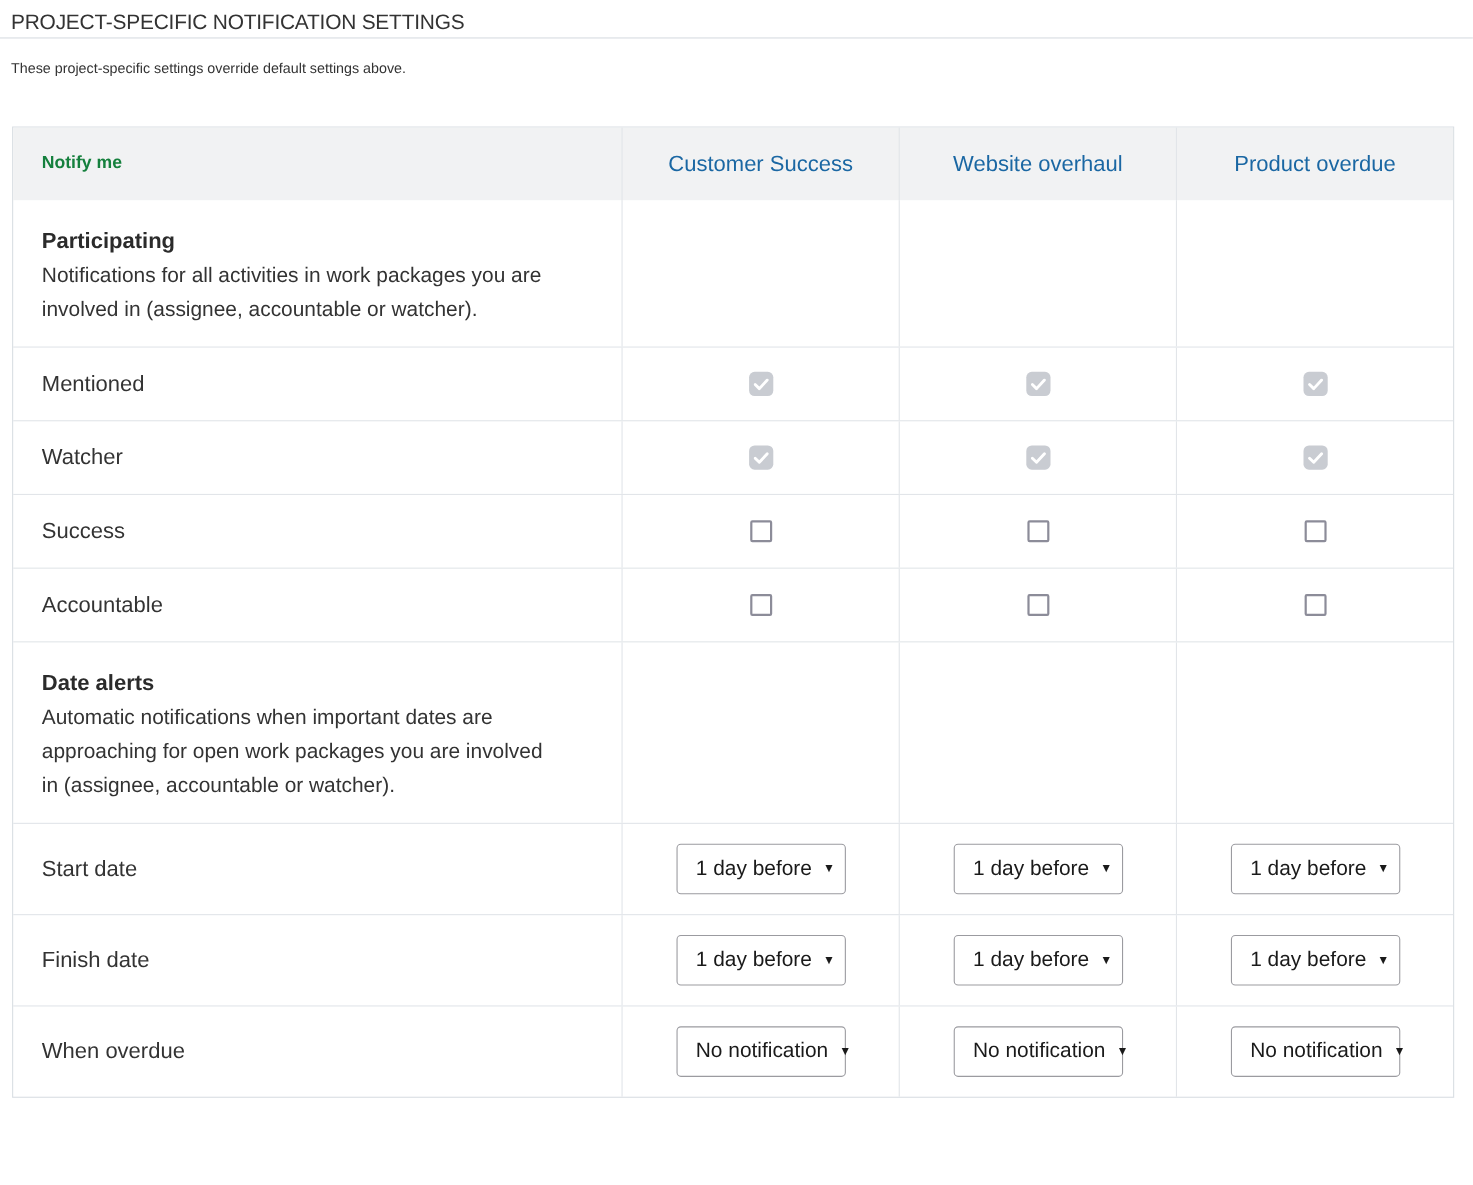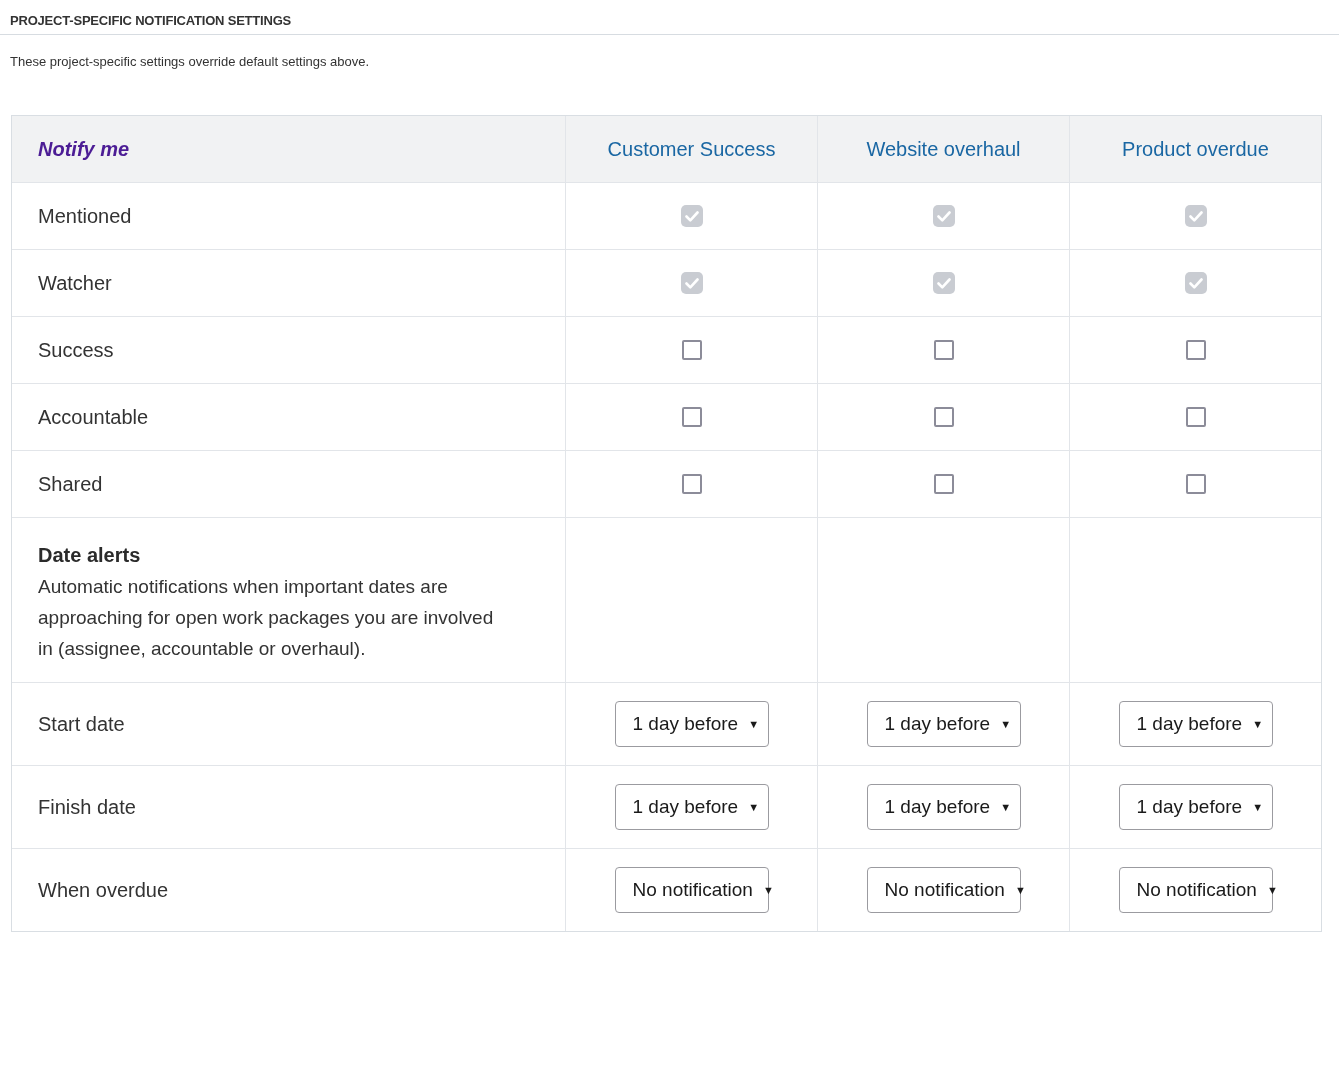--- a/index.html
+++ b/index.html
@@ -6,22 +6,22 @@
   html, body {
     margin: 0; padding: 0;
     width: 1339px; height: 1077px;
     background: #ffffff;
     font-family: "Liberation Sans", sans-serif;
     color: #333333;
     overflow: hidden;
   }
   .page-title {
     margin: 8px 0 0 10px;
-    font-size: 13px;
-    font-weight: 700;
+    font-size: 19px;
+    font-weight: 400;
     letter-spacing: -0.2px;
     color: #333333;
     line-height: 26px;
   }
   .title-divider {
     border-bottom: 1px solid #d7dce1;
     width: 100%;
     height: 0;
   }
   .page-subtitle {
@@ -51,24 +51,23 @@
   .cell {
     display: flex;
     align-items: center;
     border-left: 1px solid #e2e5e9;
     min-width: 0;
   }
   .cell:first-child { border-left: none; }
   .cell.center { justify-content: center; }
   .label-cell { padding-left: 26px; }
   .notify-me-label {
-    font-size: 20px;
+    font-size: 16px;
     font-weight: 700;
-    color: #4c1d95;
-    font-style: italic;
+    color: #15803d;
   }
   .project-header {
     font-size: 20px;
     font-weight: 400;
     color: #1A67A3;
   }
   .row-label { font-size: 20px; color: #333333; }
   .section-cell {
     display: block;
     padding: 22px 10px 18px 26px;
@@ -143,20 +142,25 @@
     </div>
     <div class="cell center">
       <span class="project-header">Website overhaul</span>
     </div>
     <div class="cell center">
       <span class="project-header">Product overdue</span>
     </div>
   </div>
   <div id="rows-host">
       <div class="row section-row">
+        <div class="cell section-cell">
+          <div class="section-label">Participating</div>
+          <div class="section-desc-line">Notifications for all activities in work packages you are</div>
+          <div class="section-desc-line">involved in (assignee, accountable or watcher).</div>
+        </div>
         <div class="cell center"></div>
         <div class="cell center"></div>
         <div class="cell center"></div>
       </div>
       <div class="row checkbox-row">
         <div class="cell label-cell">
           <span class="row-label">Mentioned</span>
         </div>
         <div class="cell center">
           <span class="checkbox checked" role="checkbox" aria-checked="true" aria-disabled="true">
@@ -216,51 +220,37 @@
         <div class="cell center">
           <span class="checkbox" role="checkbox" aria-checked="false"></span>
         </div>
         <div class="cell center">
           <span class="checkbox" role="checkbox" aria-checked="false"></span>
         </div>
       </div>
       <div class="row checkbox-row">
         <div class="cell label-cell">
           <span class="row-label">Accountable</span>
-        </div>
-        <div class="cell center">
-          <span class="checkbox" role="checkbox" aria-checked="false"></span>
-        </div>
-        <div class="cell center">
-          <span class="checkbox" role="checkbox" aria-checked="false"></span>
-        </div>
-        <div class="cell center">
-          <span class="checkbox" role="checkbox" aria-checked="false"></span>
-        </div>
-      </div>
-      <div class="row checkbox-row">
-        <div class="cell label-cell">
-          <span class="row-label">Shared</span>
         </div>
         <div class="cell center">
           <span class="checkbox" role="checkbox" aria-checked="false"></span>
         </div>
         <div class="cell center">
           <span class="checkbox" role="checkbox" aria-checked="false"></span>
         </div>
         <div class="cell center">
           <span class="checkbox" role="checkbox" aria-checked="false"></span>
         </div>
       </div>
       <div class="row section-row">
         <div class="cell section-cell">
           <div class="section-label">Date alerts</div>
           <div class="section-desc-line">Automatic notifications when important dates are</div>
           <div class="section-desc-line">approaching for open work packages you are involved</div>
-          <div class="section-desc-line">in (assignee, accountable or overhaul).</div>
+          <div class="section-desc-line">in (assignee, accountable or watcher).</div>
         </div>
         <div class="cell center"></div>
         <div class="cell center"></div>
         <div class="cell center"></div>
       </div>
       <div class="row select-row">
         <div class="cell label-cell">
           <span class="row-label">Start date</span>
         </div>
         <div class="cell center">

